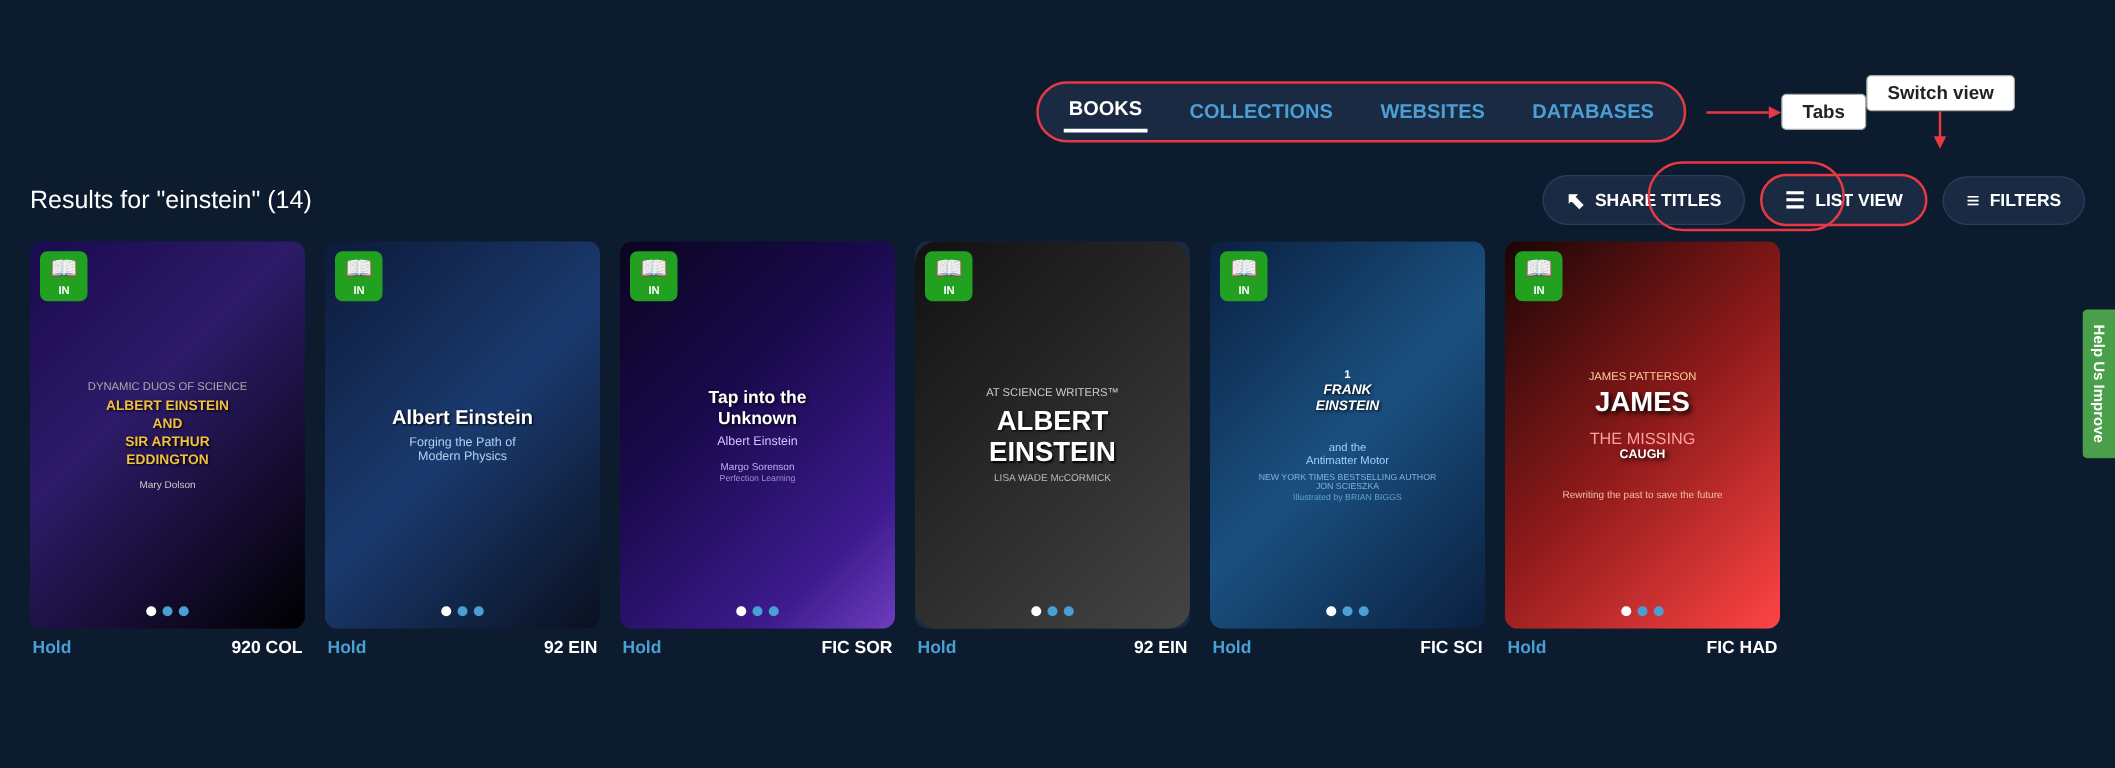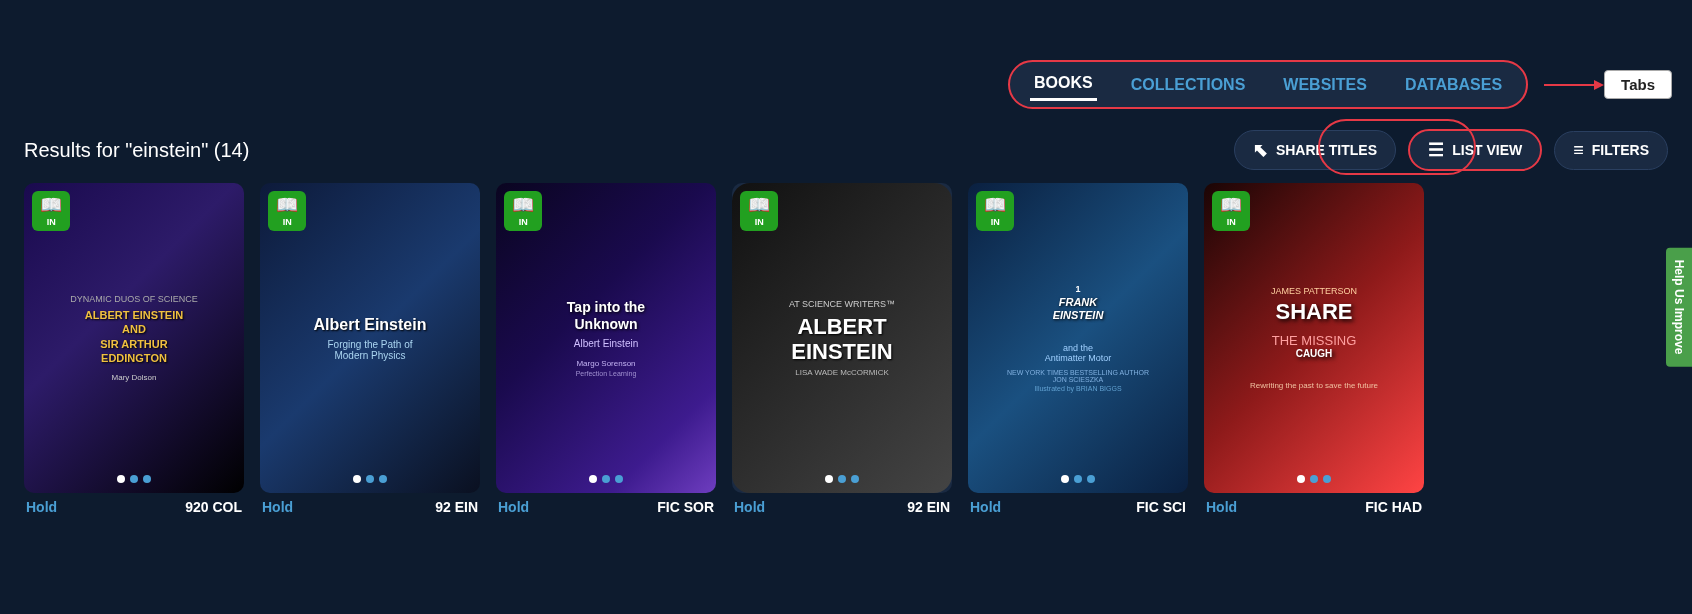--- a/index.html
+++ b/index.html
@@ -318,20 +318,27 @@
 
     <div style="display:flex;align-items:center;margin-left:16px;">
       <svg width="60" height="20" viewBox="0 0 60 20">
         <line x1="0" y1="10" x2="50" y2="10" stroke="#e63946" stroke-width="2"></line>
         <polygon points="50,5 60,10 50,15" fill="#e63946"></polygon>
       </svg>
       <div style="background:#fff;color:#222;border:1px solid #aaa;border-radius:4px;padding:5px 16px;font-size:15px;font-weight:bold;">Tabs</div>
     </div>
   </div>
 
+  <div style="display:flex;flex-direction:column;align-items:center;margin-right:60px;">
+    <div style="background:#fff;color:#222;border:1px solid #aaa;border-radius:4px;padding:5px 16px;font-size:15px;font-weight:bold;">Switch view</div>
+    <svg width="20" height="30" viewBox="0 0 20 30">
+      <line x1="10" y1="0" x2="10" y2="22" stroke="#e63946" stroke-width="2"></line>
+      <polygon points="5,20 15,20 10,30" fill="#e63946"></polygon>
+    </svg>
+  </div>
 </div>
 
 <div class="toolbar">
   <div class="results-text">Results for "einstein" (14)</div>
   <div class="toolbar-right">
 
     <button class="btn-toolbar">
       <span style="font-size:18px;">⬉</span>
       <span>SHARE TITLES</span>
     </button>
@@ -479,21 +486,21 @@
       <span class="book-hold">Hold</span>
       <span class="book-call">FIC SCI</span>
     </div>
   </div>
 
   <div class="book-card">
     <div class="book-cover-wrapper">
       <div class="book-cover-bg cover-6">
         <div class="cover-text">
           <div style="font-size:9px;color:#ffd0a0;text-transform:uppercase;margin-bottom:4px;">JAMES PATTERSON</div>
-          <div class="cover-title-6">SHARE</div>
+          <div class="cover-title-6">JAMES</div>
           <div style="font-size:13px;color:#ffa0a0;margin-top:8px;">THE MISSING</div>
           <div style="font-size:10px;font-weight:900;color:#fff;text-shadow:2px 2px 4px #000;">CAUGH</div>
           <div style="font-size:8px;color:#f0c0a0;margin-top:22px;">Rewriting the past to save the future</div>
         </div>
       </div>
       <div class="book-badge">
         <span class="book-badge-icon">📖</span>
         <span class="book-badge-text">IN</span>
       </div>
       <div class="book-dots">

